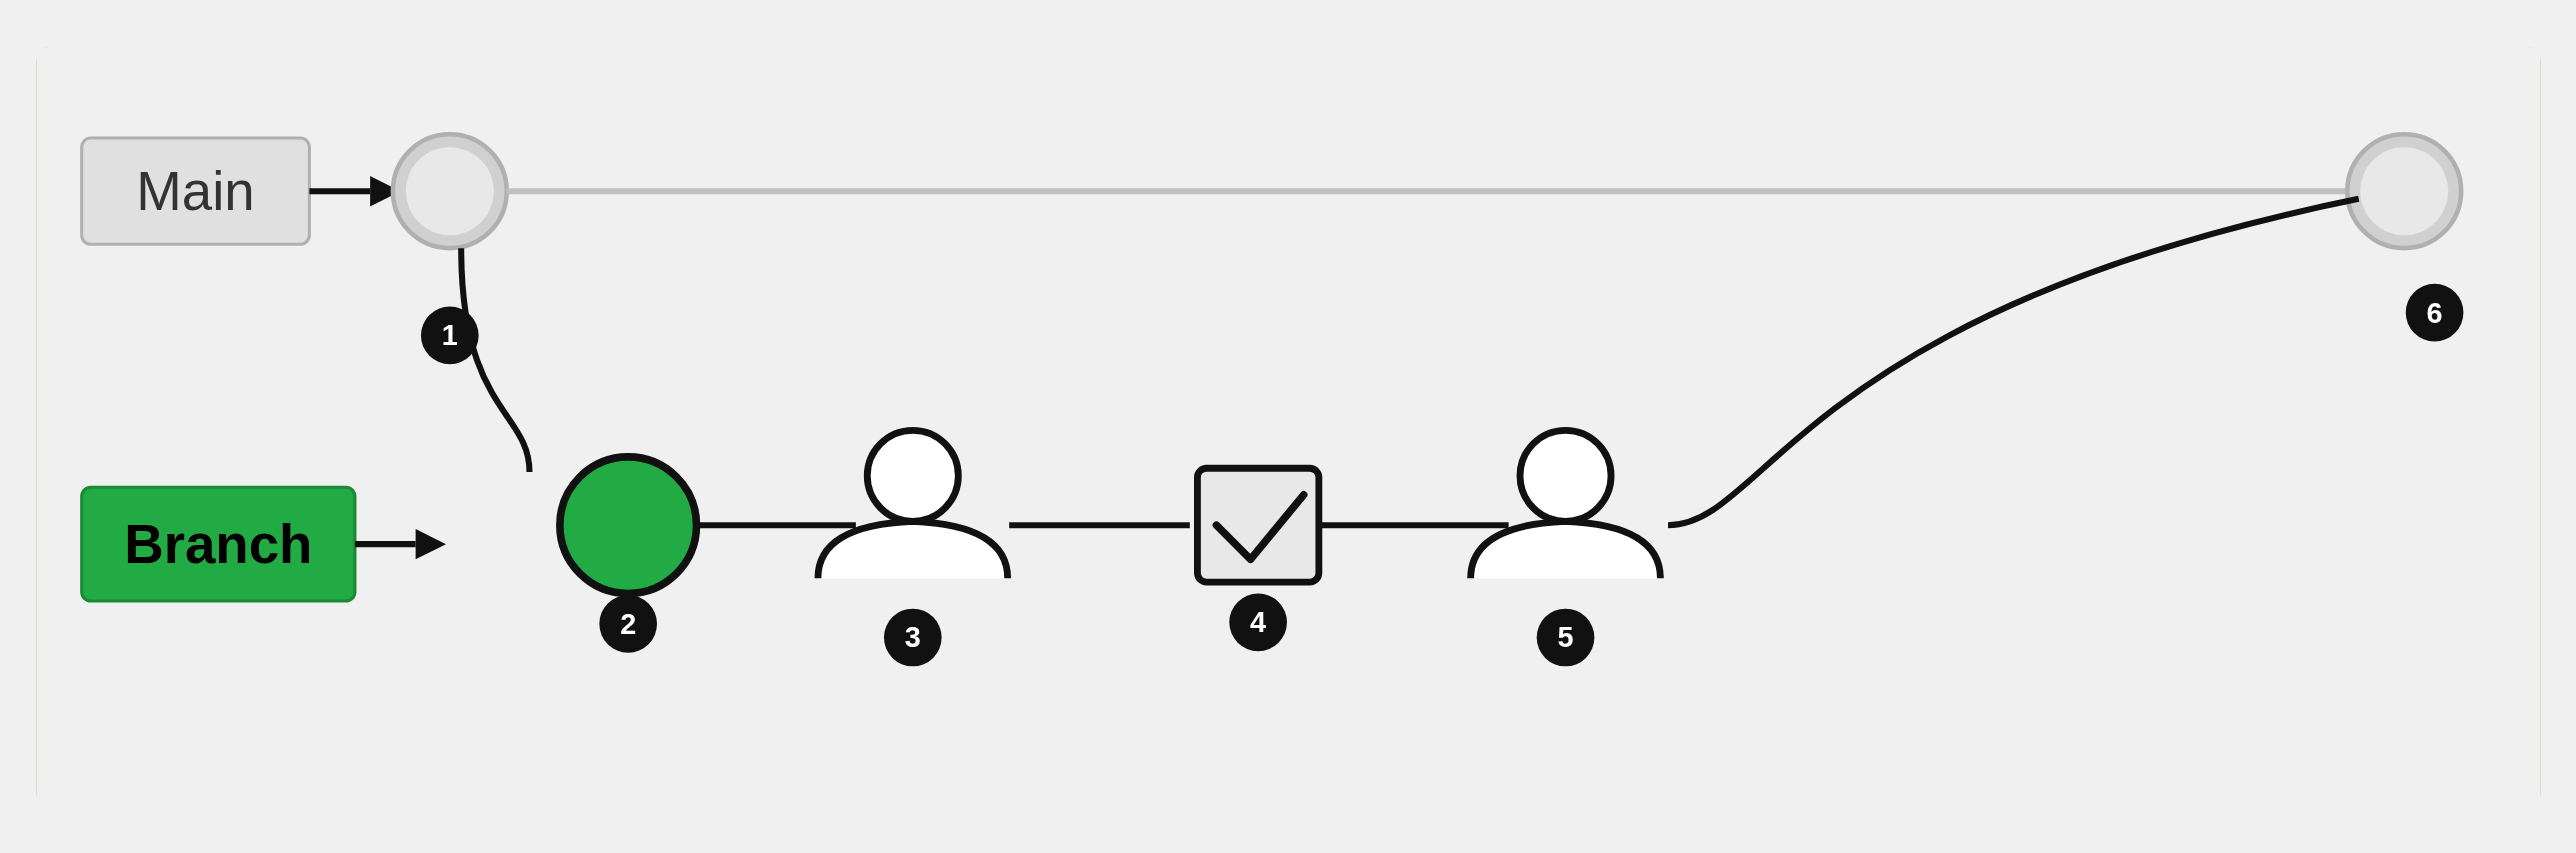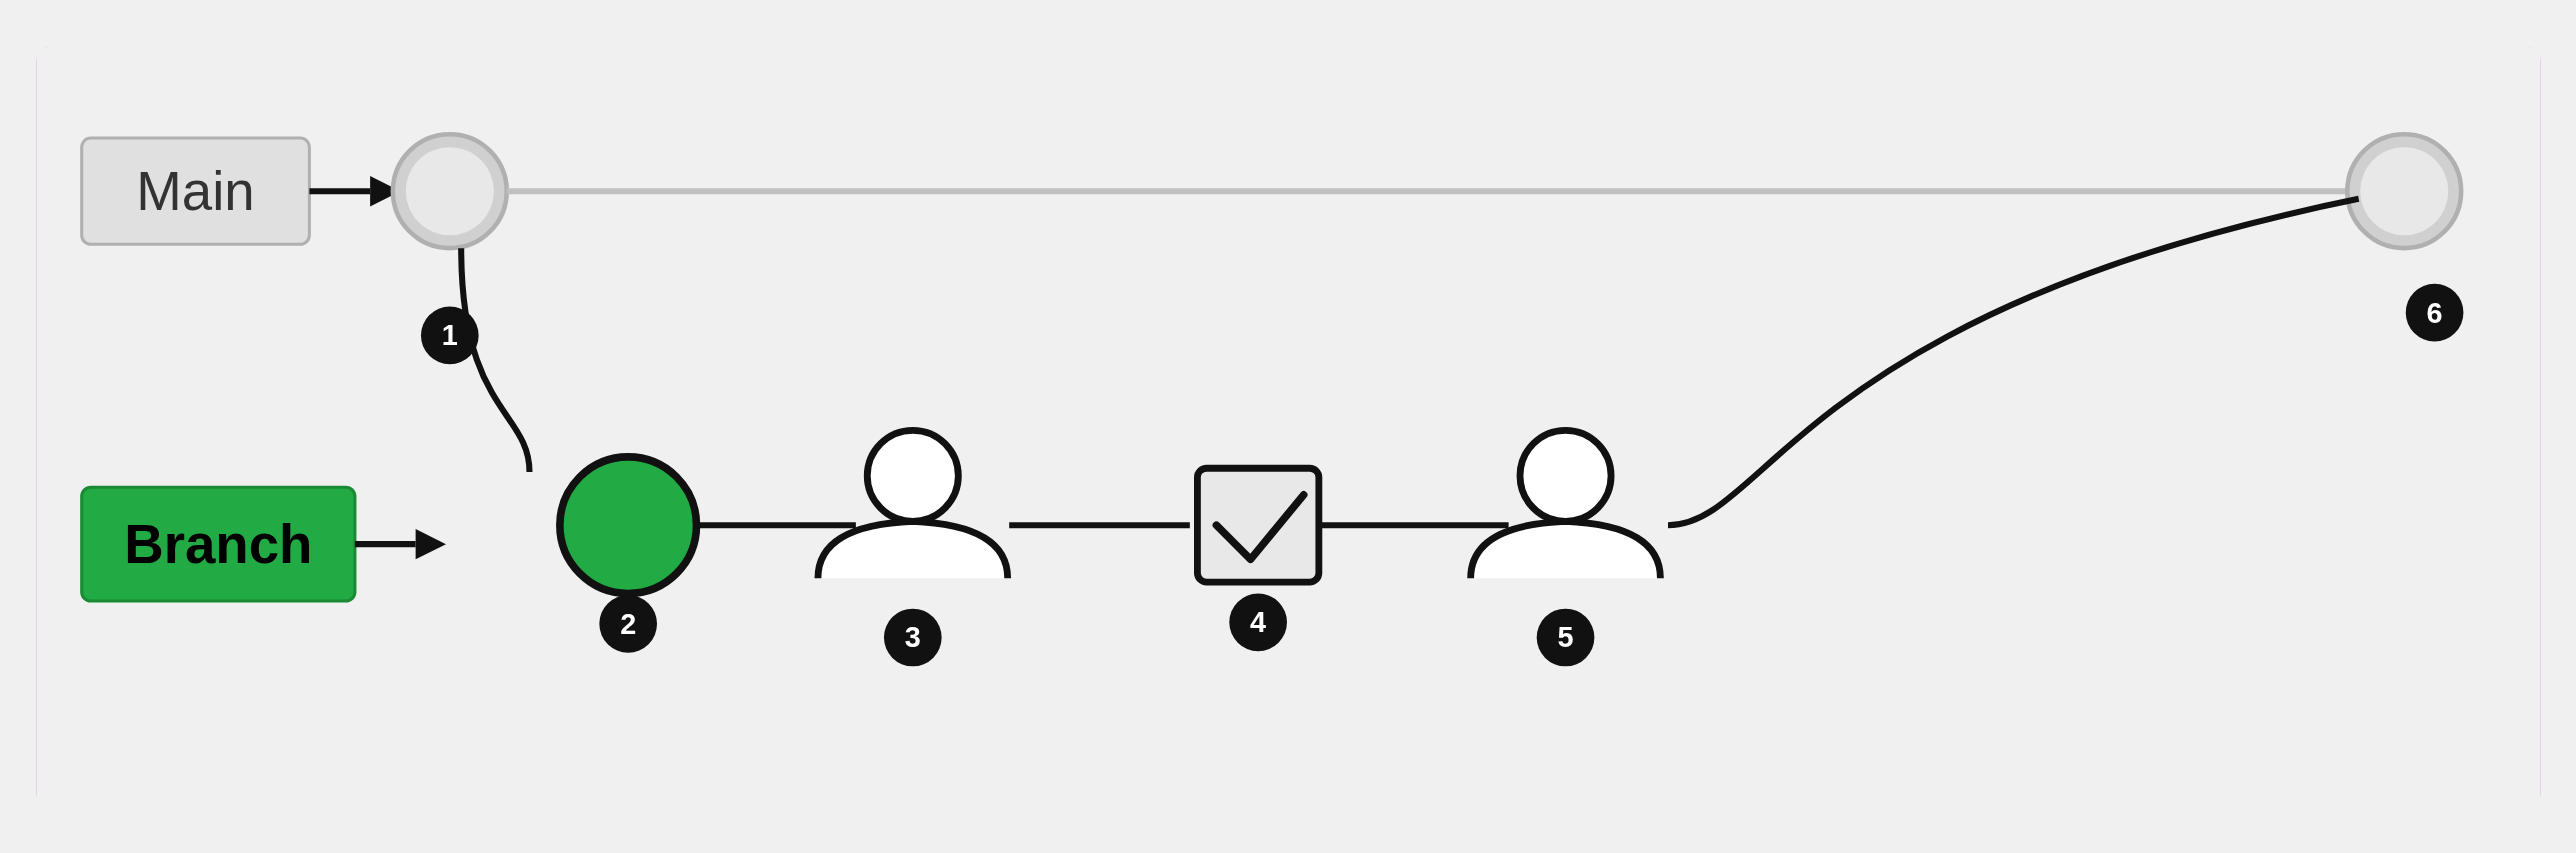--- a/index.html
+++ b/index.html
@@ -11,21 +11,21 @@
       display: flex;
       align-items: center;
       justify-content: center;
       font-family: Arial, sans-serif;
       overflow: hidden;
     }
 
     .diagram-container {
       width: 2505px;
       height: 759px;
-      background: #a21caf;
+      background: #4d7c0f;
       border-radius: 15px;
       position: relative;
     }
 
     svg.diagram-svg {
       width: 100%;
       height: 100%;
     }
     .badge-text {
       fill: white;

